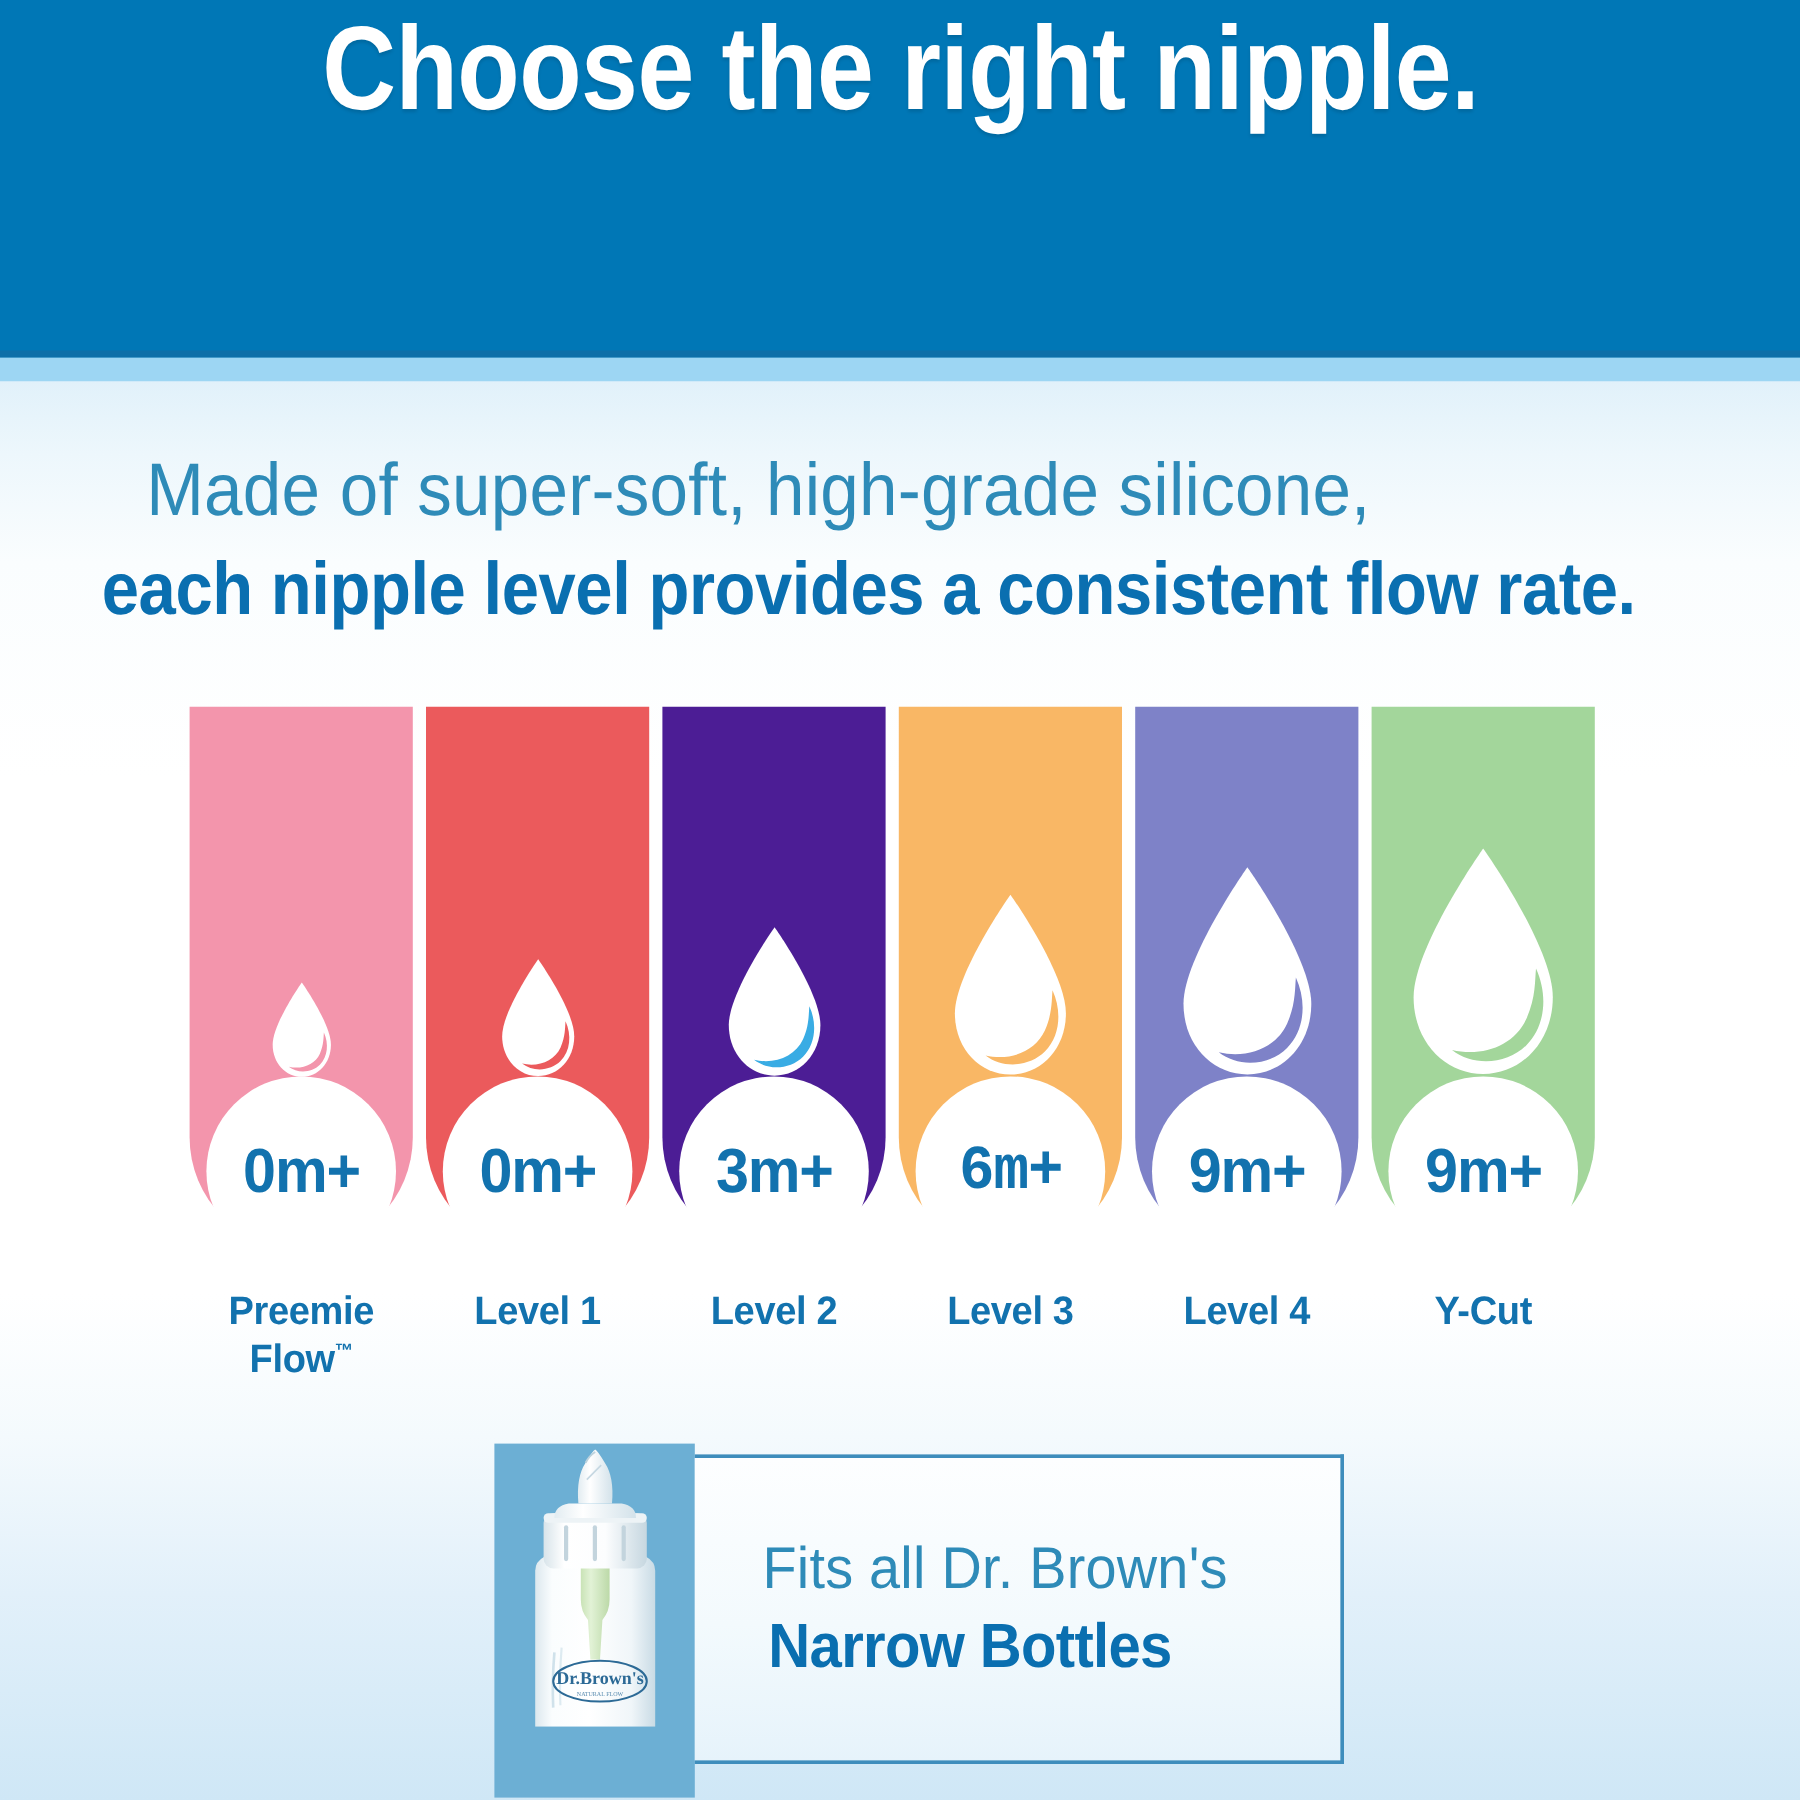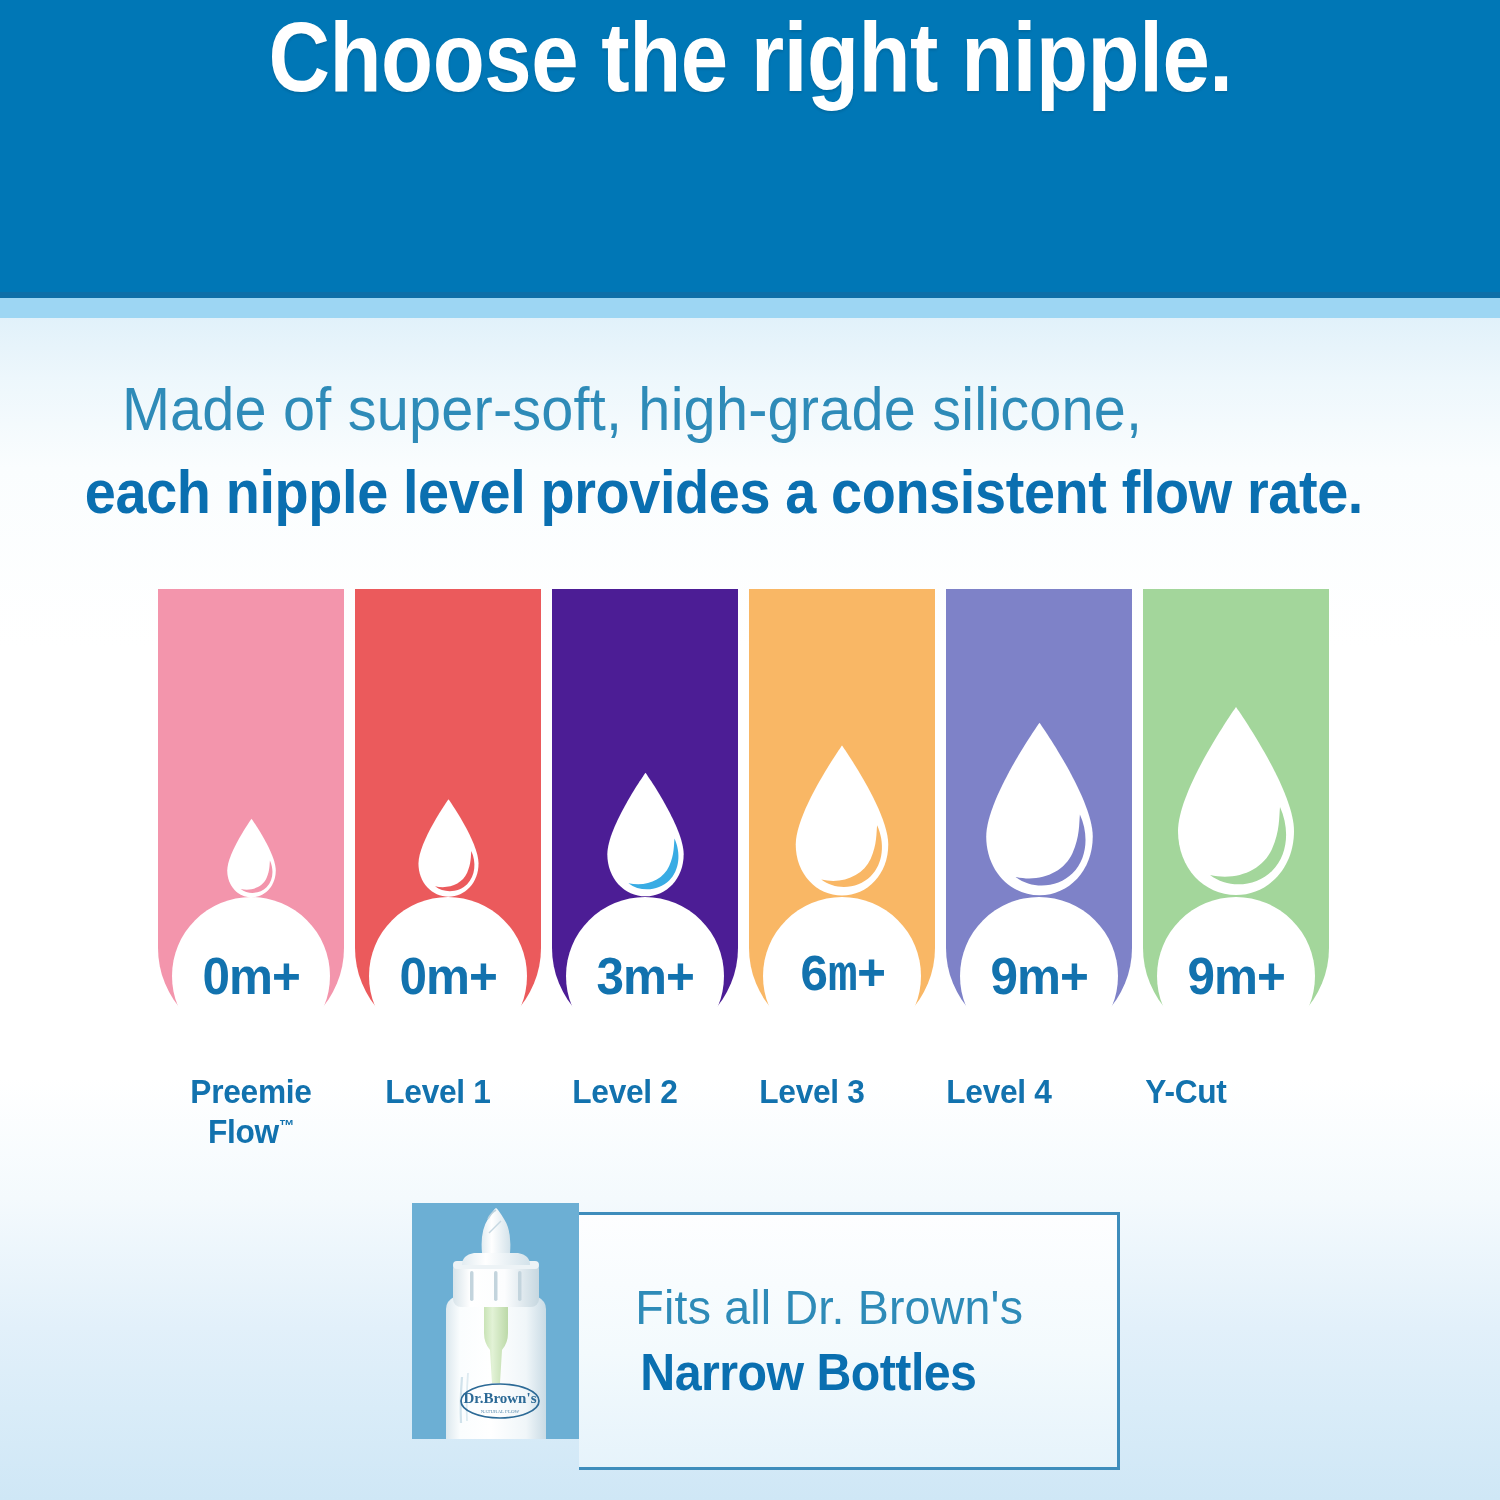--- a/index.html
+++ b/index.html
@@ -105,42 +105,42 @@
     font-weight:700;
     letter-spacing:-1px;
     transform:scaleX(0.95);
     white-space:nowrap;
   }
 
   
   #labels-row {
     position:absolute; left:158px; top:1072px;
     width:1183px; height:110px;
-    display:flex; gap:1px;
+    display:flex; gap:11px;
   }
   .label-cell {
     width:186px;
     text-align:center;
     color:#1272AE;
     font-size:33px;
     font-weight:700;
     line-height:1.22;
     letter-spacing:-0.3px;
     transform:scaleX(0.96);
   }
   .tm { font-size:16px; vertical-align:super; }
 
   
   #promo {
     position:absolute; left:412px; top:1203px;
     width:708px; height:236px;
   }
   #promo-photo {
     position:absolute; left:0; top:0;
-    width:167px; height:236px;
+    width:167px; height:295px;
     background:#6CAFD4;
     overflow:hidden;
   }
   #promo-frame {
     position:absolute; left:167px; top:9px;
     width:541px; height:258px;
     border:3px solid #3E8DBC;
     border-left:none;
     background:linear-gradient(to bottom, #FDFEFF 0%, #F3FAFD 55%, #E6F3FB 100%);
     display:flex; flex-direction:column;

